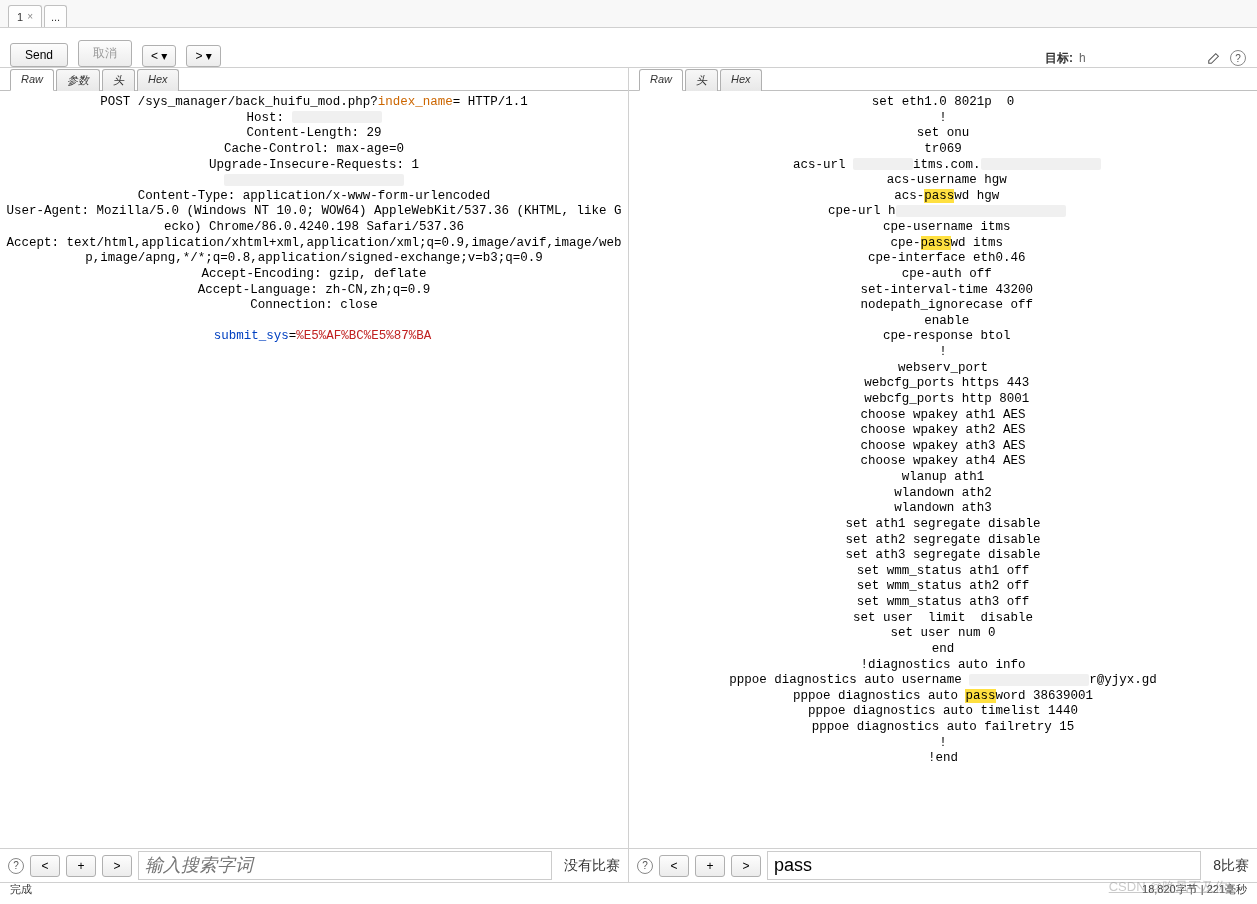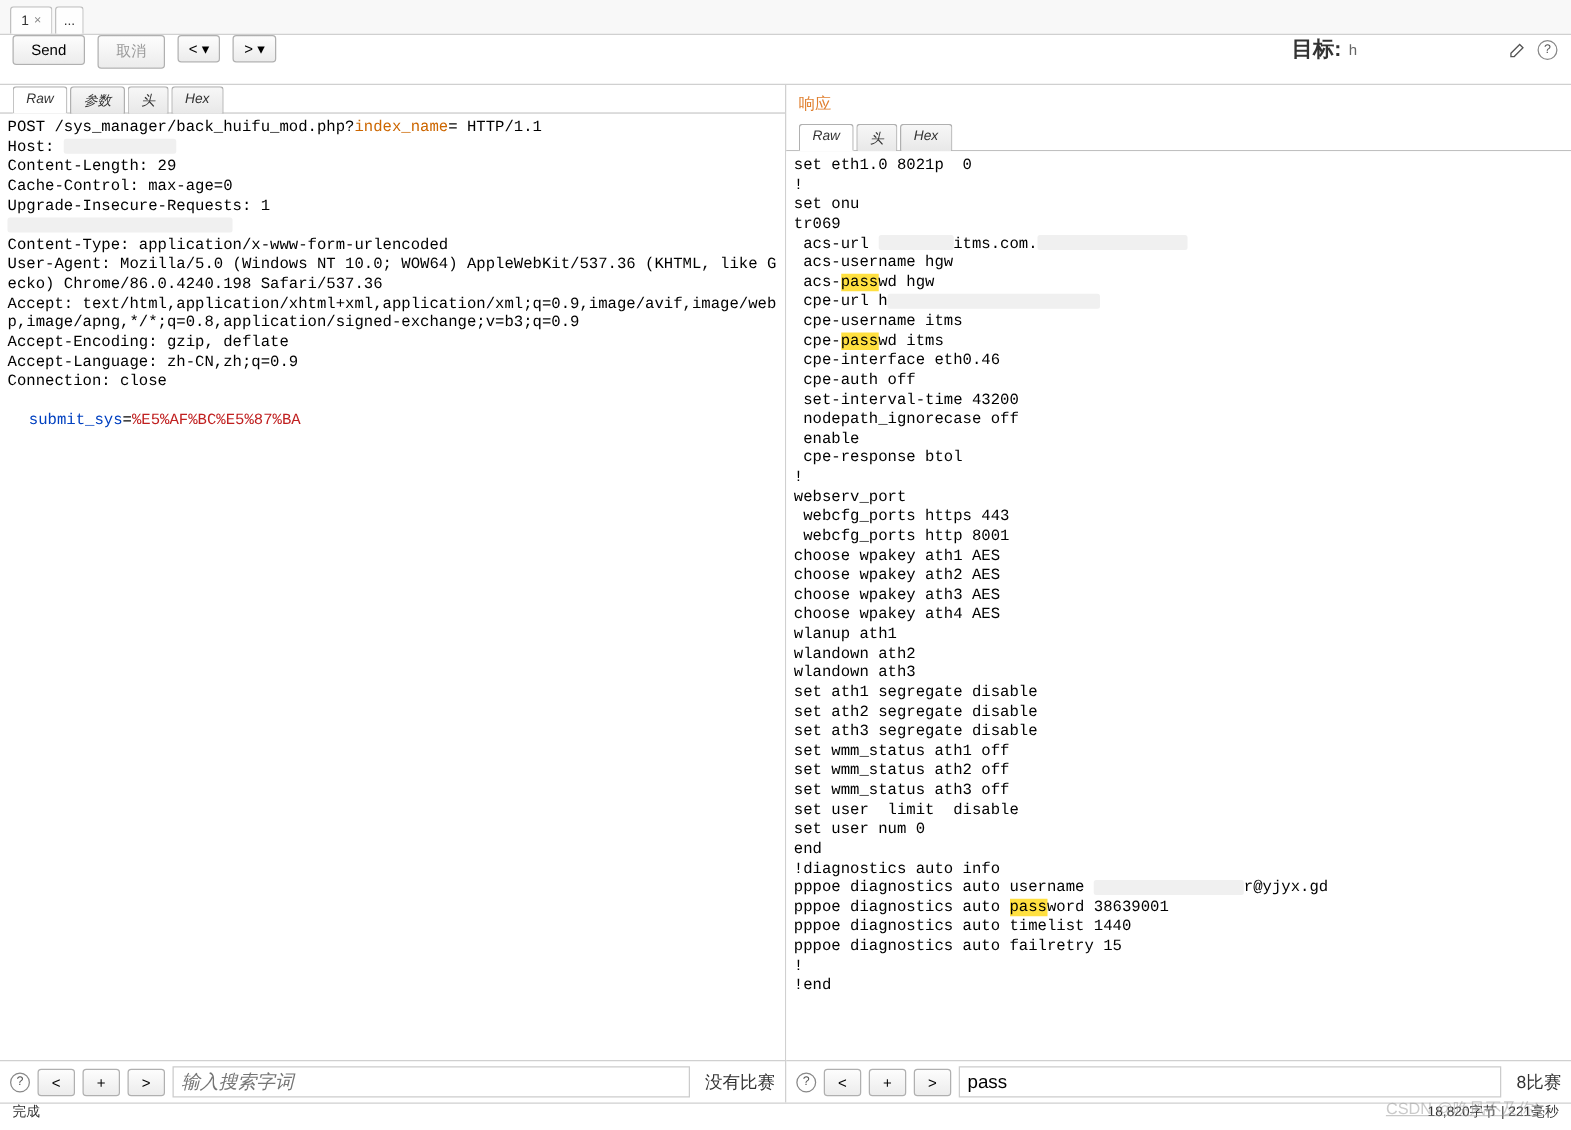--- a/index.html
+++ b/index.html
@@ -32,41 +32,41 @@
   display: flex;
   align-items: center;
   gap: 4px;
   height: 22px;
 }
 .tab.plus { padding: 3px 6px; }
 .tab .close { color: #888; font-size: 10px; }
 .toolbar {
   height: 40px;
   display: flex;
-  align-items: flex-start;
+  align-items: flex-end;
   padding: 0 10px;
   gap: 10px;
   border-bottom: 1px solid #d0d0d0;
 }
 .btn {
   background: linear-gradient(#fdfdfd,#ececec);
   border: 1px solid #b0b0b0;
   border-radius: 3px;
   padding: 4px 14px;
   font-size: 12px;
   cursor: pointer;
 }
 .btn.small { padding: 3px 8px; min-width: 30px; }
 .toolbar-right {
   margin-left: auto;
   display: flex;
   align-items: center;
   gap: 6px;
 }
-.target-label { font-weight: bold; font-size: 17px; }
+.target-label { font-weight: bold; font-size: 12px; }
 .target-val { font-size: 12px; min-width: 120px; color:#666; }
 .icon-btn {
   width: 18px; height: 18px;
   display: inline-flex; align-items: center; justify-content: center;
   cursor: pointer;
   color: #555;
 }
 .main {
   display: flex;
   height: calc(100% - 28px - 40px - 22px);
@@ -109,20 +109,21 @@
   flex:1;
   font-family: "Courier New", monospace;
   font-size: 12.5px;
   line-height: 1.25;
   padding: 4px 6px;
   white-space: pre-wrap;
   word-break: break-all;
   overflow: auto;
   background: #fff;
   color: #000;
+  text-align: center;
 }
 .hl-orange { color: #cc6600; }
 .hl-blue { color: #0040c0; margin-left: 17px; }
 .hl-red { color: #c02020; }
 .hl-mark { background: #ffe040; }
 .redact { background: #f0f0f0; color: transparent; border-radius:2px; display:inline-block; height: 12px; vertical-align: middle; }
 .search-bar {
   height: 34px;
   border-top: 1px solid #d0d0d0;
   display: flex;
@@ -131,21 +132,21 @@
   gap: 6px;
 }
 .help-circle {
   width: 16px; height: 16px; border: 1px solid #888; border-radius: 50%;
   display:flex;align-items:center;justify-content:center;font-size:10px;color:#555;
 }
 .search-input {
   flex: 1;
   border: 1px solid #ccc;
   padding: 3px 6px;
-  font-size: 15px;
+  font-size: 18px;
   font-style: italic;
   color: #888;
 }
 .search-input.filled { font-style: normal; color: #000; }
 .match-text { font-size: 14px; color: #333; margin-left: 6px; }
 .status-bar {
   height: 14px;
   border-top: 1px solid #d0d0d0;
   display: flex;
   align-items: center;
@@ -208,21 +209,20 @@
       <span class="help-circle">?</span>
       <button class="btn small">&lt;</button>
       <button class="btn small">+</button>
       <button class="btn small">&gt;</button>
       <input class="search-input" placeholder="输入搜索字词" style="">
       <span class="match-text">没有比赛</span>
     </div>
   </div>
 
   <div class="pane">
-    <div class="pane-title">响应</div>
     <div class="sub-tabs">
       <div class="sub-tab active">Raw</div>
       <div class="sub-tab">头</div>
       <div class="sub-tab">Hex</div>
     </div>
     <div class="content" id="right-content"><div><span>set eth1.0 8021p  0</span></div><div><span>!</span></div><div><span>set onu</span></div><div><span>tr069</span></div><div><span> acs-url </span><span class="redact" style="width: 60px;"> </span><span>itms.com.</span><span class="redact" style="width: 120px;"> </span></div><div><span> acs-username hgw</span></div><div><span> acs-</span><span class="hl-mark">pass</span><span>wd hgw</span></div><div><span> cpe-url h</span><span class="redact" style="width: 170px;"> </span></div><div><span> cpe-username itms</span></div><div><span> cpe-</span><span class="hl-mark">pass</span><span>wd itms</span></div><div><span> cpe-interface eth0.46</span></div><div><span> cpe-auth off</span></div><div><span> set-interval-time 43200</span></div><div><span> nodepath_ignorecase off</span></div><div><span> enable</span></div><div><span> cpe-response btol</span></div><div><span>!</span></div><div><span>webserv_port</span></div><div><span> webcfg_ports https 443</span></div><div><span> webcfg_ports http 8001</span></div><div><span>choose wpakey ath1 AES</span></div><div><span>choose wpakey ath2 AES</span></div><div><span>choose wpakey ath3 AES</span></div><div><span>choose wpakey ath4 AES</span></div><div><span>wlanup ath1</span></div><div><span>wlandown ath2</span></div><div><span>wlandown ath3</span></div><div><span>set ath1 segregate disable</span></div><div><span>set ath2 segregate disable</span></div><div><span>set ath3 segregate disable</span></div><div><span>set wmm_status ath1 off</span></div><div><span>set wmm_status ath2 off</span></div><div><span>set wmm_status ath3 off</span></div><div><span>set user  limit  disable</span></div><div><span>set user num 0</span></div><div><span>end</span></div><div><span>!diagnostics auto info</span></div><div><span>pppoe diagnostics auto username </span><span class="redact" style="width: 120px;"> </span><span>r@yjyx.gd</span></div><div><span>pppoe diagnostics auto </span><span class="hl-mark">pass</span><span>word 38639001</span></div><div><span>pppoe diagnostics auto timelist 1440</span></div><div><span>pppoe diagnostics auto failretry 15</span></div><div><span>!</span></div><div><span>!end</span></div></div>
     <div class="search-bar">
       <span class="help-circle">?</span>
       <button class="btn small">&lt;</button>
       <button class="btn small">+</button>

